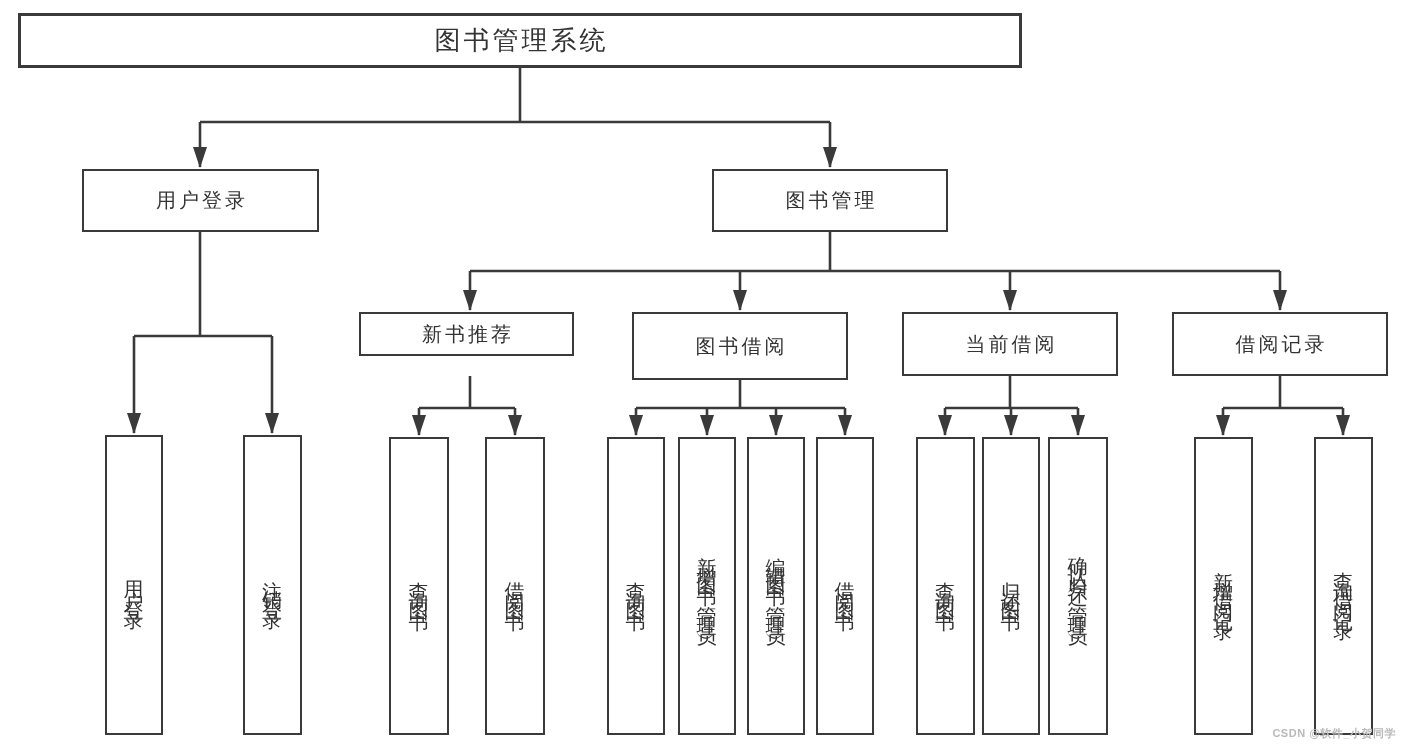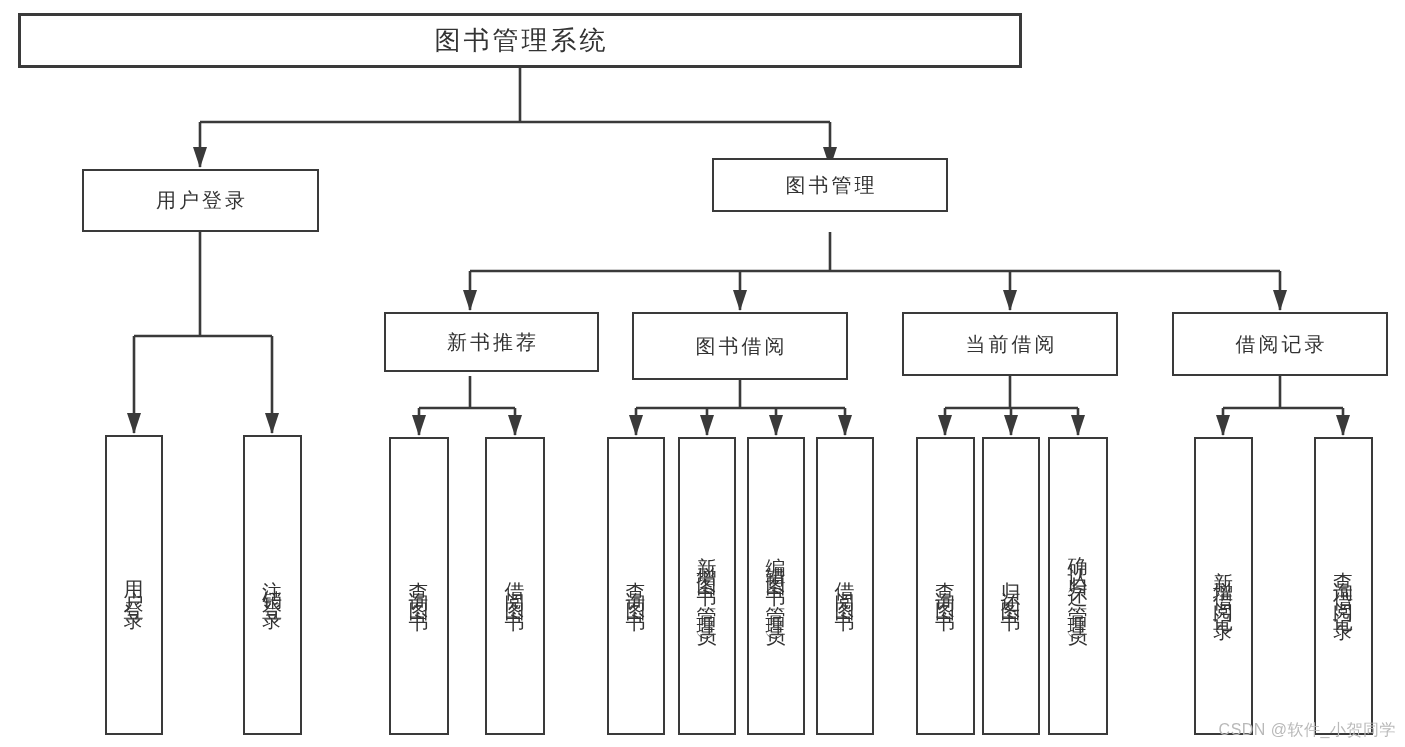--- a/index.html
+++ b/index.html
@@ -48,24 +48,25 @@
     writing-mode: vertical-lr;
     font-size: 20px;
     line-height: 1;
     letter-spacing: 10px;
     white-space: nowrap;
   }
   .watermark {
     position: absolute;
     right: 9px;
     bottom: 6px;
-    font-size: 16px;
+    font-size: 11px;
     letter-spacing: 0.5px;
     color: var(--watermark, #b9b9b9);
     pointer-events: none;
+    font-weight: bold;
   }
 </style>
 </head>
 <body>
 
 <div class="canvas">
 
   <svg class="connectors" viewBox="0 0 1405 747" xmlns="http://www.w3.org/2000/svg">
     <defs>
       <marker id="arw" markerUnits="userSpaceOnUse" markerWidth="22" markerHeight="15" refX="20" refY="7" orient="auto">
@@ -109,25 +110,25 @@
     <line class="link" x1="1343" y1="408" x2="1343" y2="435" marker-end="url(#arw)"></line>
   </svg>
 
   <div class="node h root" style="left:18px;top:13px;width:1004px;height:55px">
     <span>图书管理系统</span>
   </div>
 
   <div class="node h" style="left:82px;top:169px;width:237px;height:63px">
     <span>用户登录</span>
   </div>
-  <div class="node h" style="left:712px;top:158px;width:236px;height:54px">
+  <div class="node h" style="left:712px;top:169px;width:236px;height:63px">
     <span>图书管理</span>
   </div>
 
-  <div class="node h" style="left:384px;top:312px;width:215px;height:60px">
+  <div class="node h" style="left:359px;top:312px;width:215px;height:44px">
     <span>新书推荐</span>
   </div>
   <div class="node h" style="left:632px;top:312px;width:216px;height:68px">
     <span>图书借阅</span>
   </div>
   <div class="node h" style="left:902px;top:312px;width:216px;height:64px">
     <span>当前借阅</span>
   </div>
   <div class="node h" style="left:1172px;top:312px;width:216px;height:64px">
     <span>借阅记录</span>

